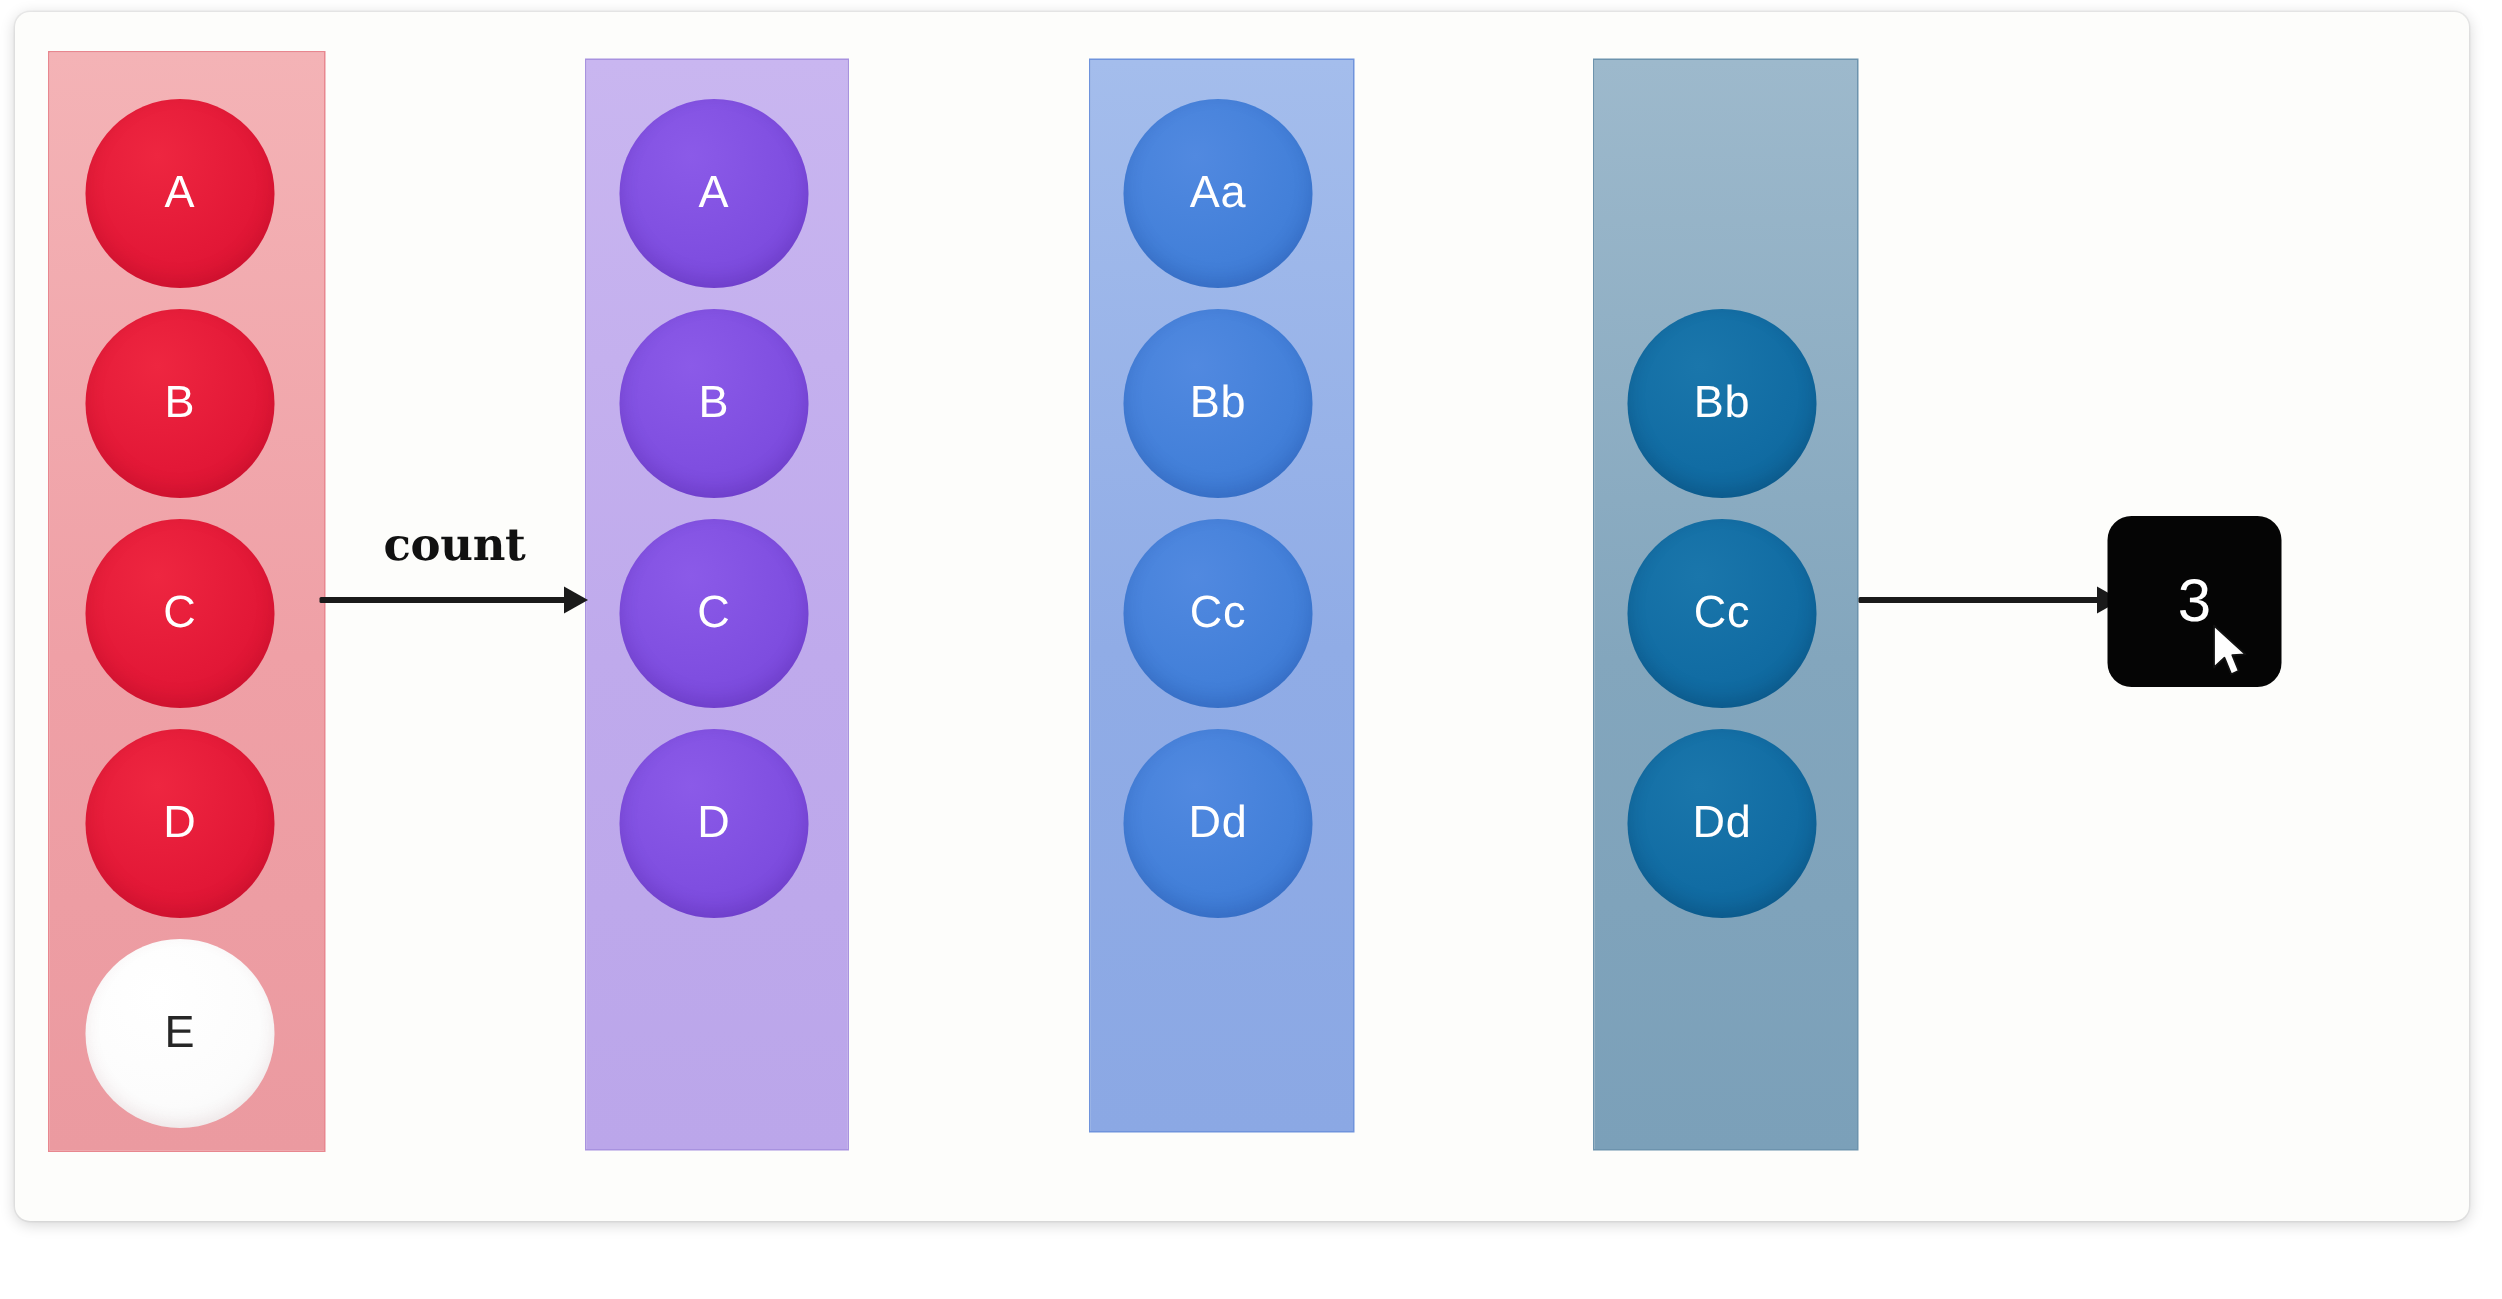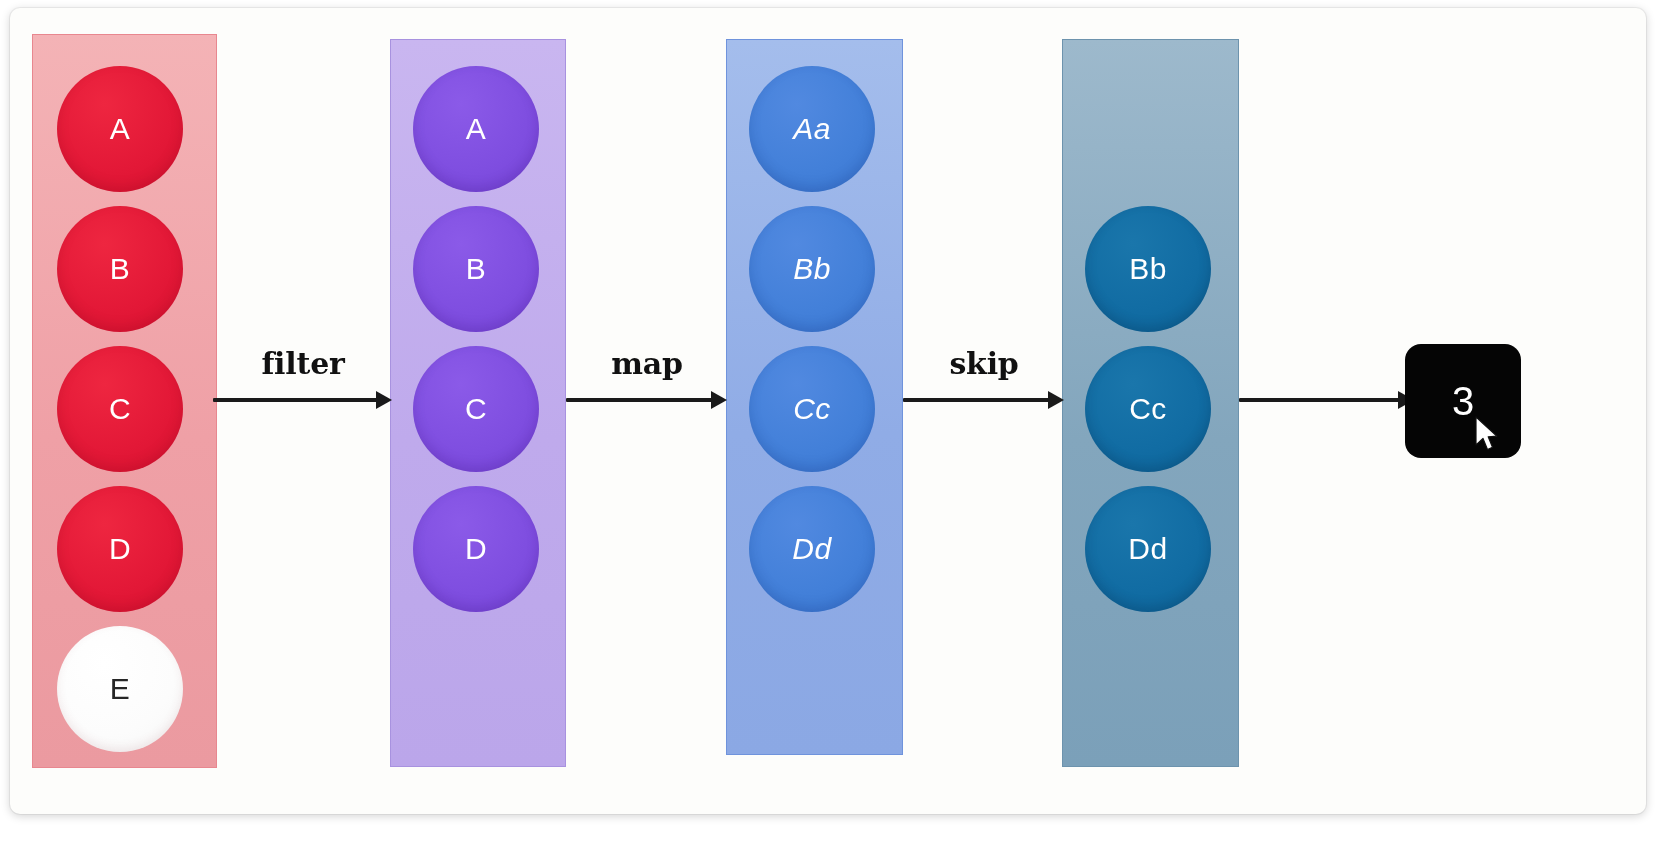--- a/index.html
+++ b/index.html
@@ -56,21 +56,20 @@
     background: linear-gradient(180deg, #c9b6f0 0%, #bfaaec 55%, #bba6ea 100%);
     border: 1px solid #a892df;
   }
   .stage-col-mapped {
     left: 716px;
     top: 31px;
     width: 177px;
     height: 716px;
     background: linear-gradient(180deg, #a4bdec 0%, #90ace6 55%, #8ba8e4 100%);
     border: 1px solid #6f93dc;
-    font-style: italic;
   }
   .stage-col-skipped {
     left: 1052px;
     top: 31px;
     width: 177px;
     height: 728px;
     background: linear-gradient(180deg, #9db9cc 0%, #83a6bd 55%, #7ba0b9 100%);
     border: 1px solid #6d93ad;
   }
 
@@ -273,36 +272,26 @@
       </div>
       <div class="item-circle" style="top: 306px;">
         <span>Cc</span>
       </div>
       <div class="item-circle" style="top: 446px;">
         <span>Dd</span>
       </div>
     </div>
 
     <div class="transform-arrow arrow-filter">
-      <div class="arrow-label">filter</div>
+      <div class="arrow-label">count</div>
       <div class="arrow-line"></div>
       <div class="arrow-head"></div>
     </div>
 
-    <div class="transform-arrow arrow-map">
-      <div class="arrow-label">map</div>
-      <div class="arrow-line"></div>
-      <div class="arrow-head"></div>
-    </div>
-
-    <div class="transform-arrow arrow-skip">
-      <div class="arrow-label">skip</div>
-      <div class="arrow-line"></div>
-      <div class="arrow-head"></div>
-    </div>
+
 
     <div class="transform-arrow arrow-count">
       <div class="arrow-line"></div>
       <div class="arrow-head"></div>
     </div>
 
     <div id="result-box">
       <span id="result-value">3</span>
     </div>
 

